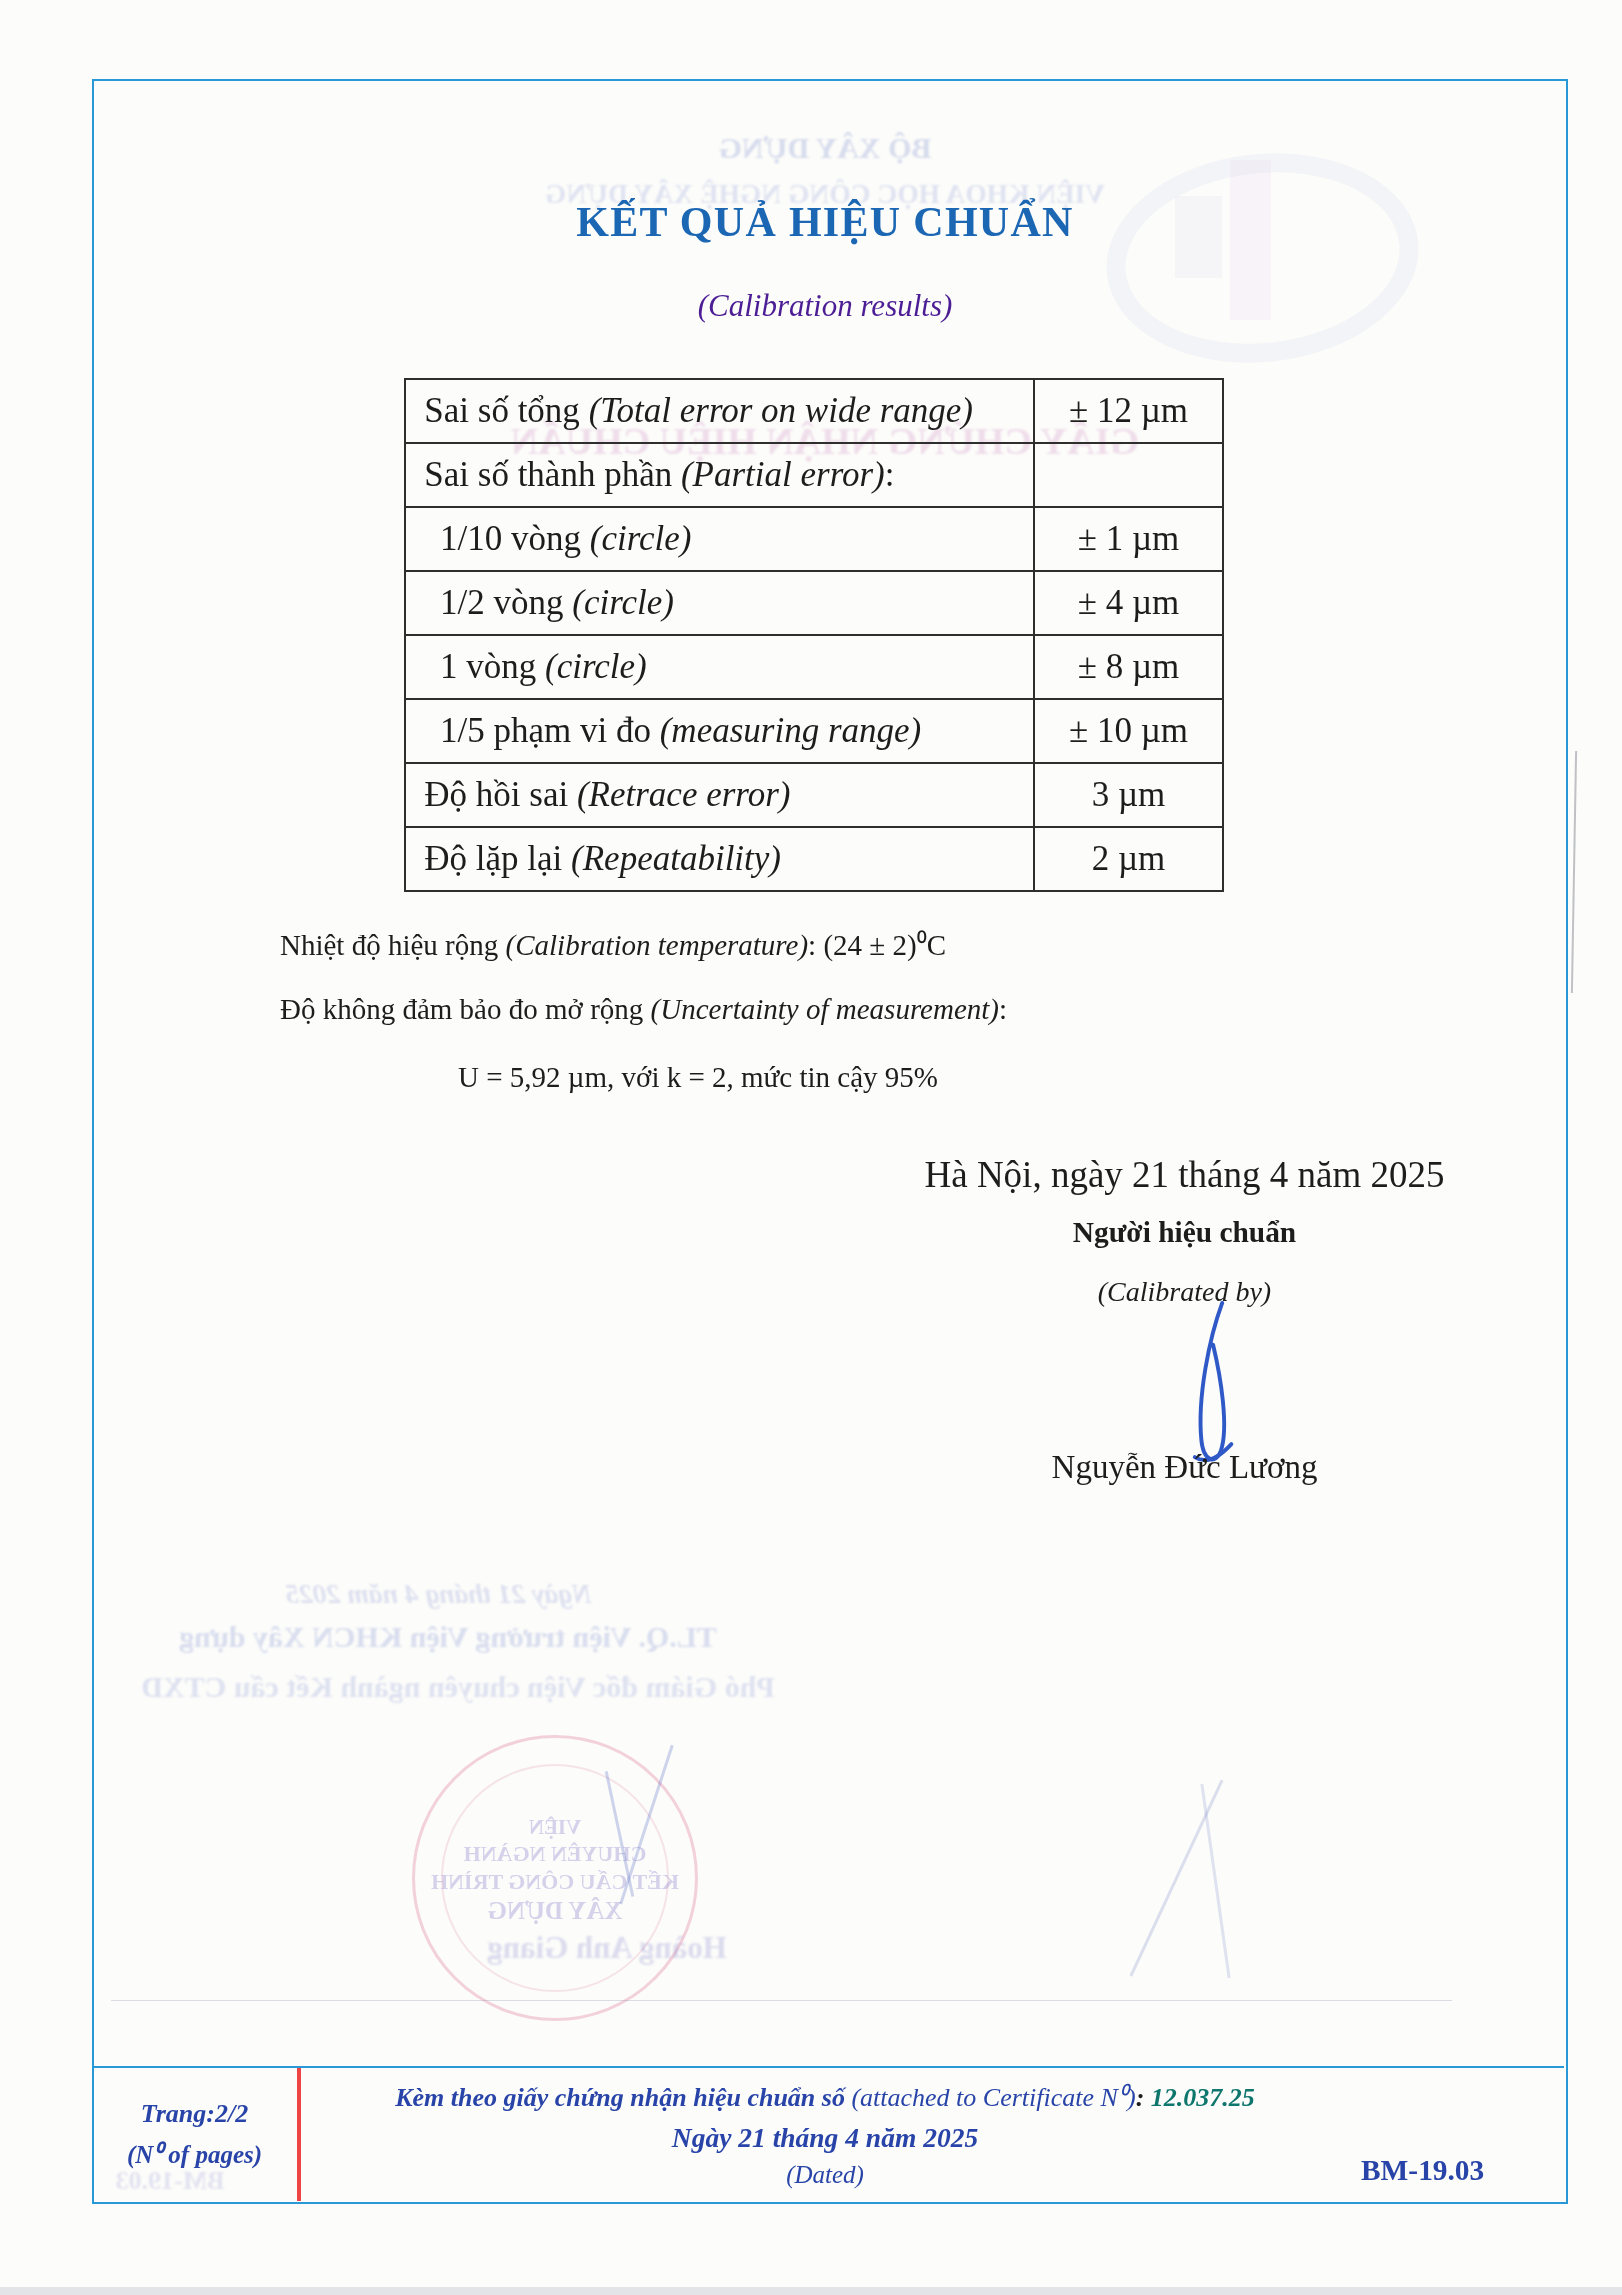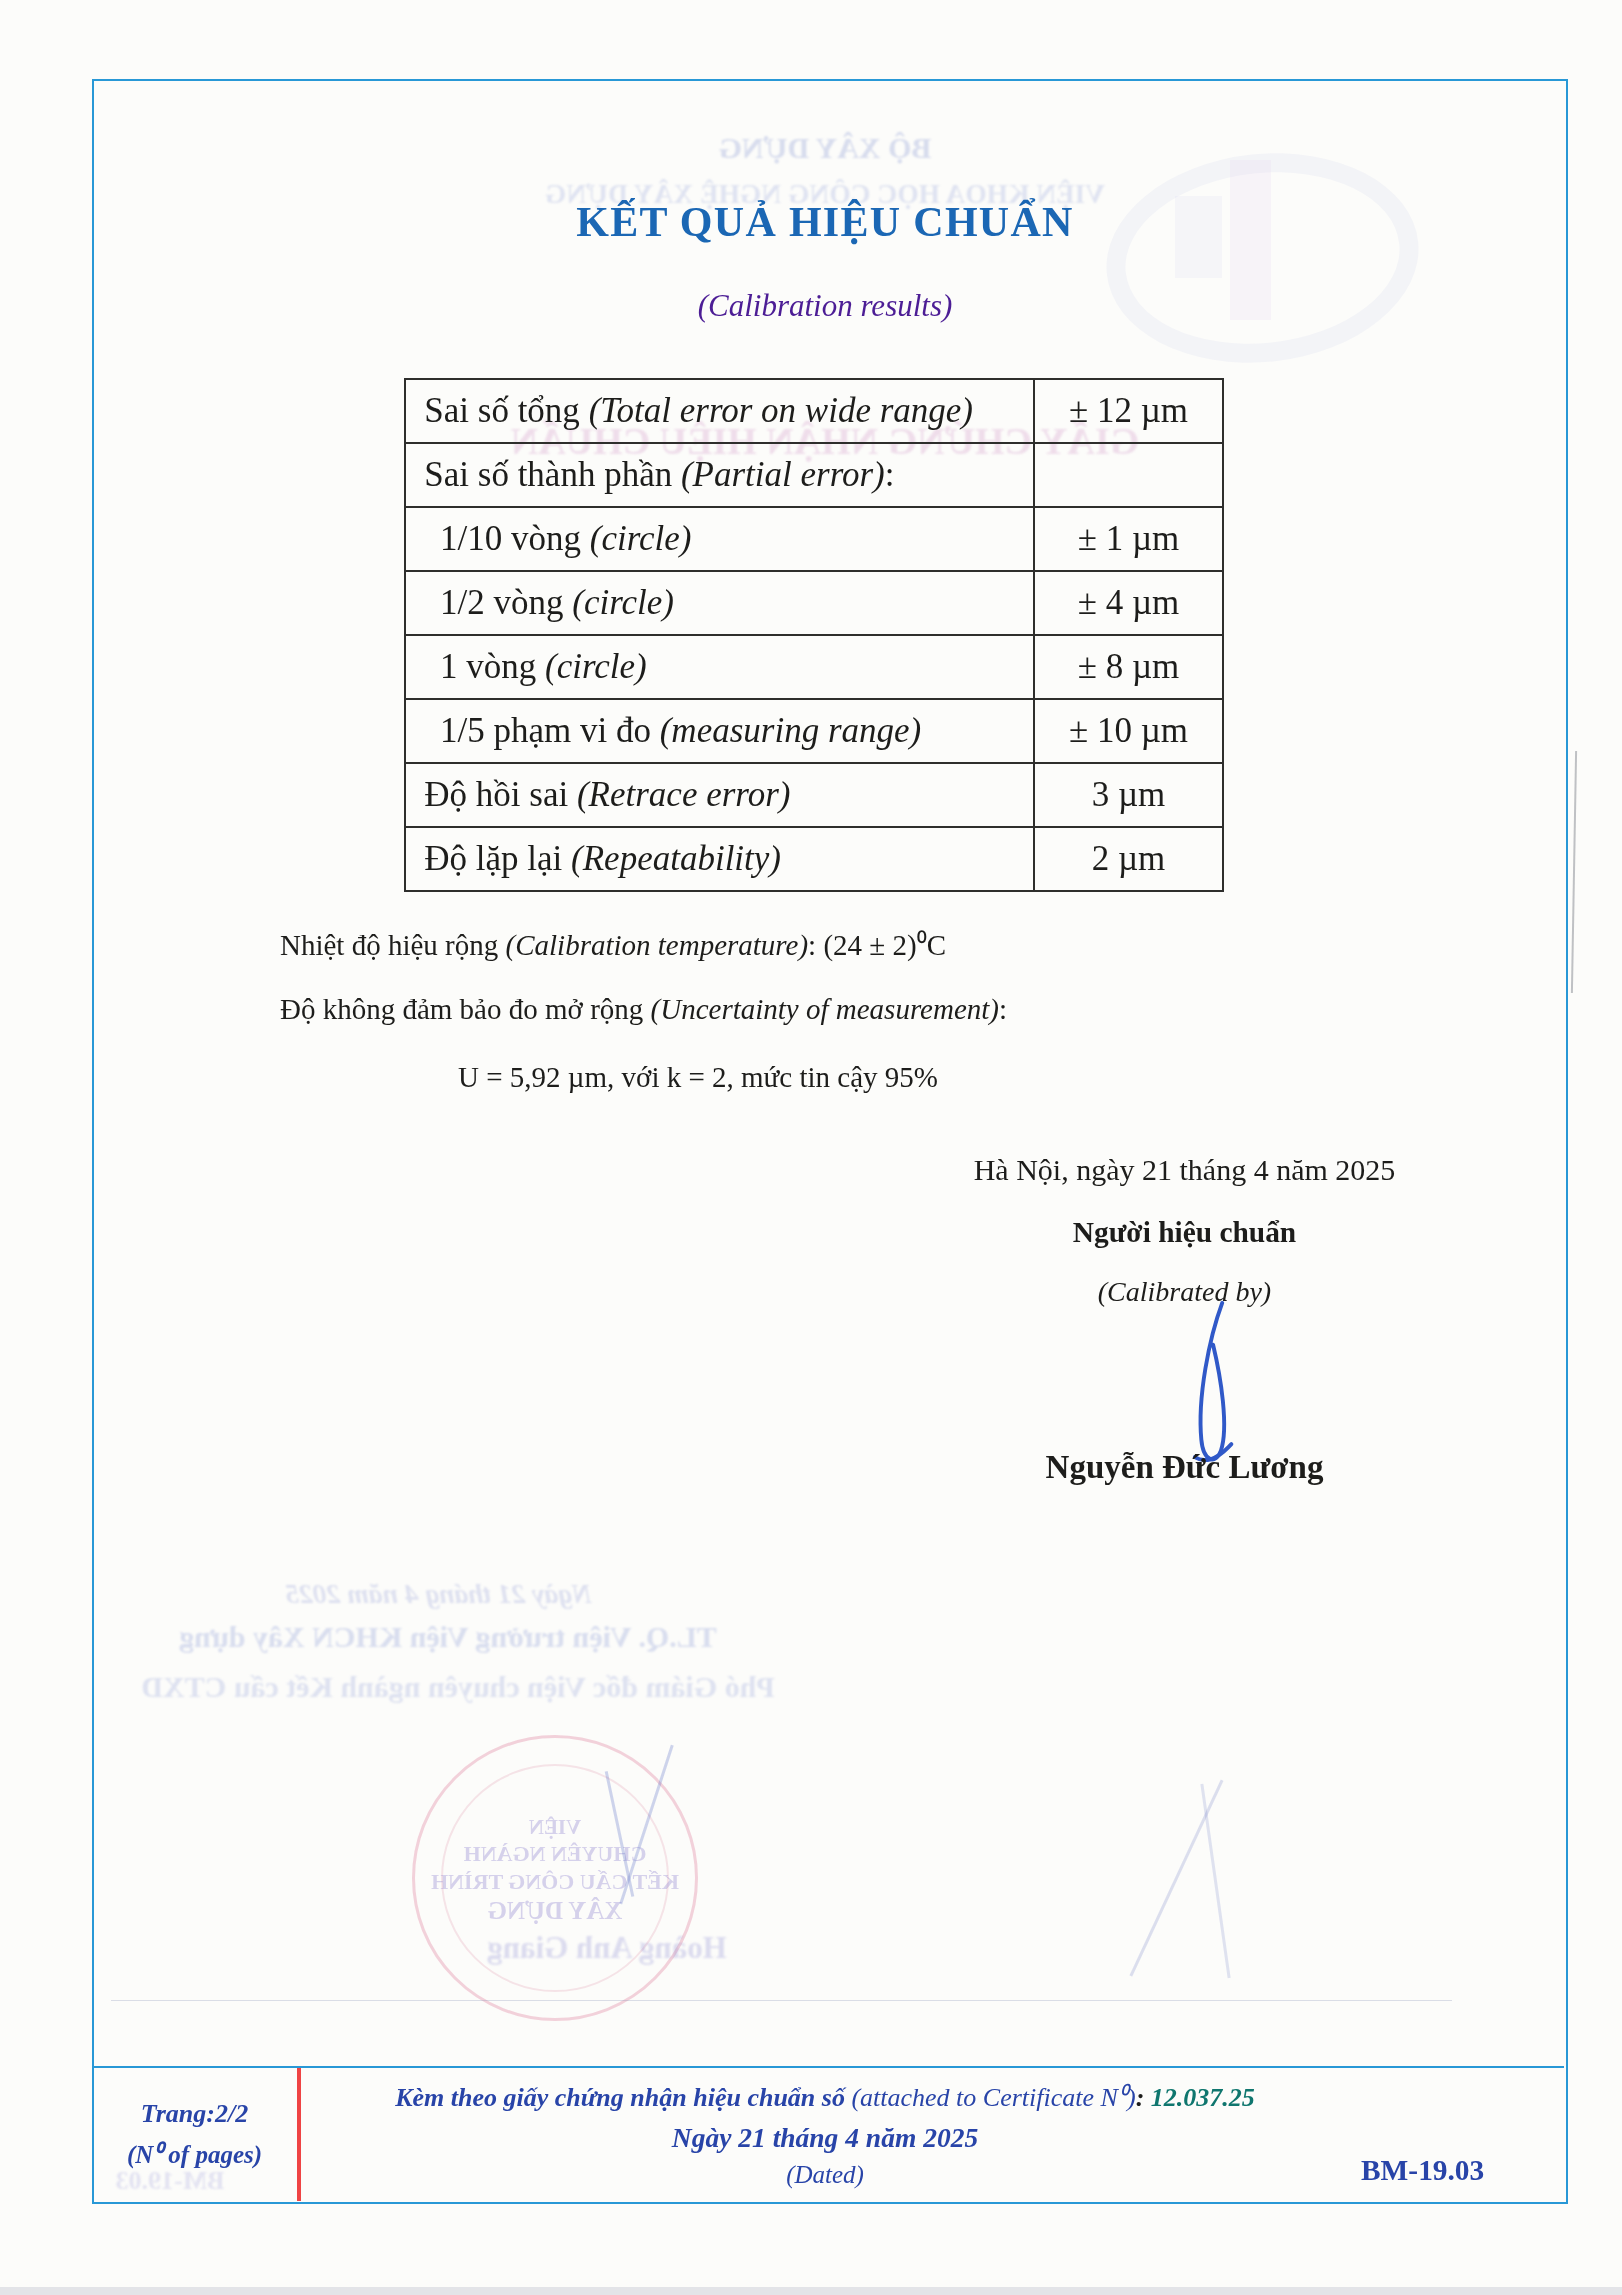--- a/index.html
+++ b/index.html
@@ -80,25 +80,25 @@
   }
   table.results td.val{width:187px;text-align:center;padding:0;}
   table.results td.indent{padding-left:34px;}
   .it{font-style:italic;}
 
   .note{font-size:29px;z-index:3;white-space:nowrap;}
   .note1{left:280px;top:924px;}
   .note2{left:280px;top:993px;}
   .note3{left:458px;top:1061px;}
 
-  .sig-date{left:916px;top:1153px;width:537px;font-size:30px;text-align:center;}
+  .sig-date{left:916px;top:1153px;width:537px;font-size:37px;text-align:center;}
   .sig-role{left:916px;top:1216px;width:537px;font-size:29.4px;font-weight:bold;}
   .sig-role-en{left:916px;top:1276px;width:537px;font-size:28px;font-style:italic;}
   .sig-svg{left:1171px;top:1299px;z-index:3;}
-  .sig-name{left:916px;top:1449px;width:537px;font-size:33px;font-weight:bold;}
+  .sig-name{left:916px;top:1449px;width:537px;font-size:33px;font-weight:normal;}
 
   
   .footer-box{left:92px;top:2066px;width:1472px;height:133px;
               border-top:2.6px solid #2898d6;z-index:3;}
   .footer-cell-left{
     position:absolute;left:0;top:0;width:205px;height:100%;
     border-right:4px solid #ef4444;
     display:flex;flex-direction:column;justify-content:center;align-items:center;gap:6.5px;
     color:#2844a8;font-weight:bold;font-style:italic;
   }

